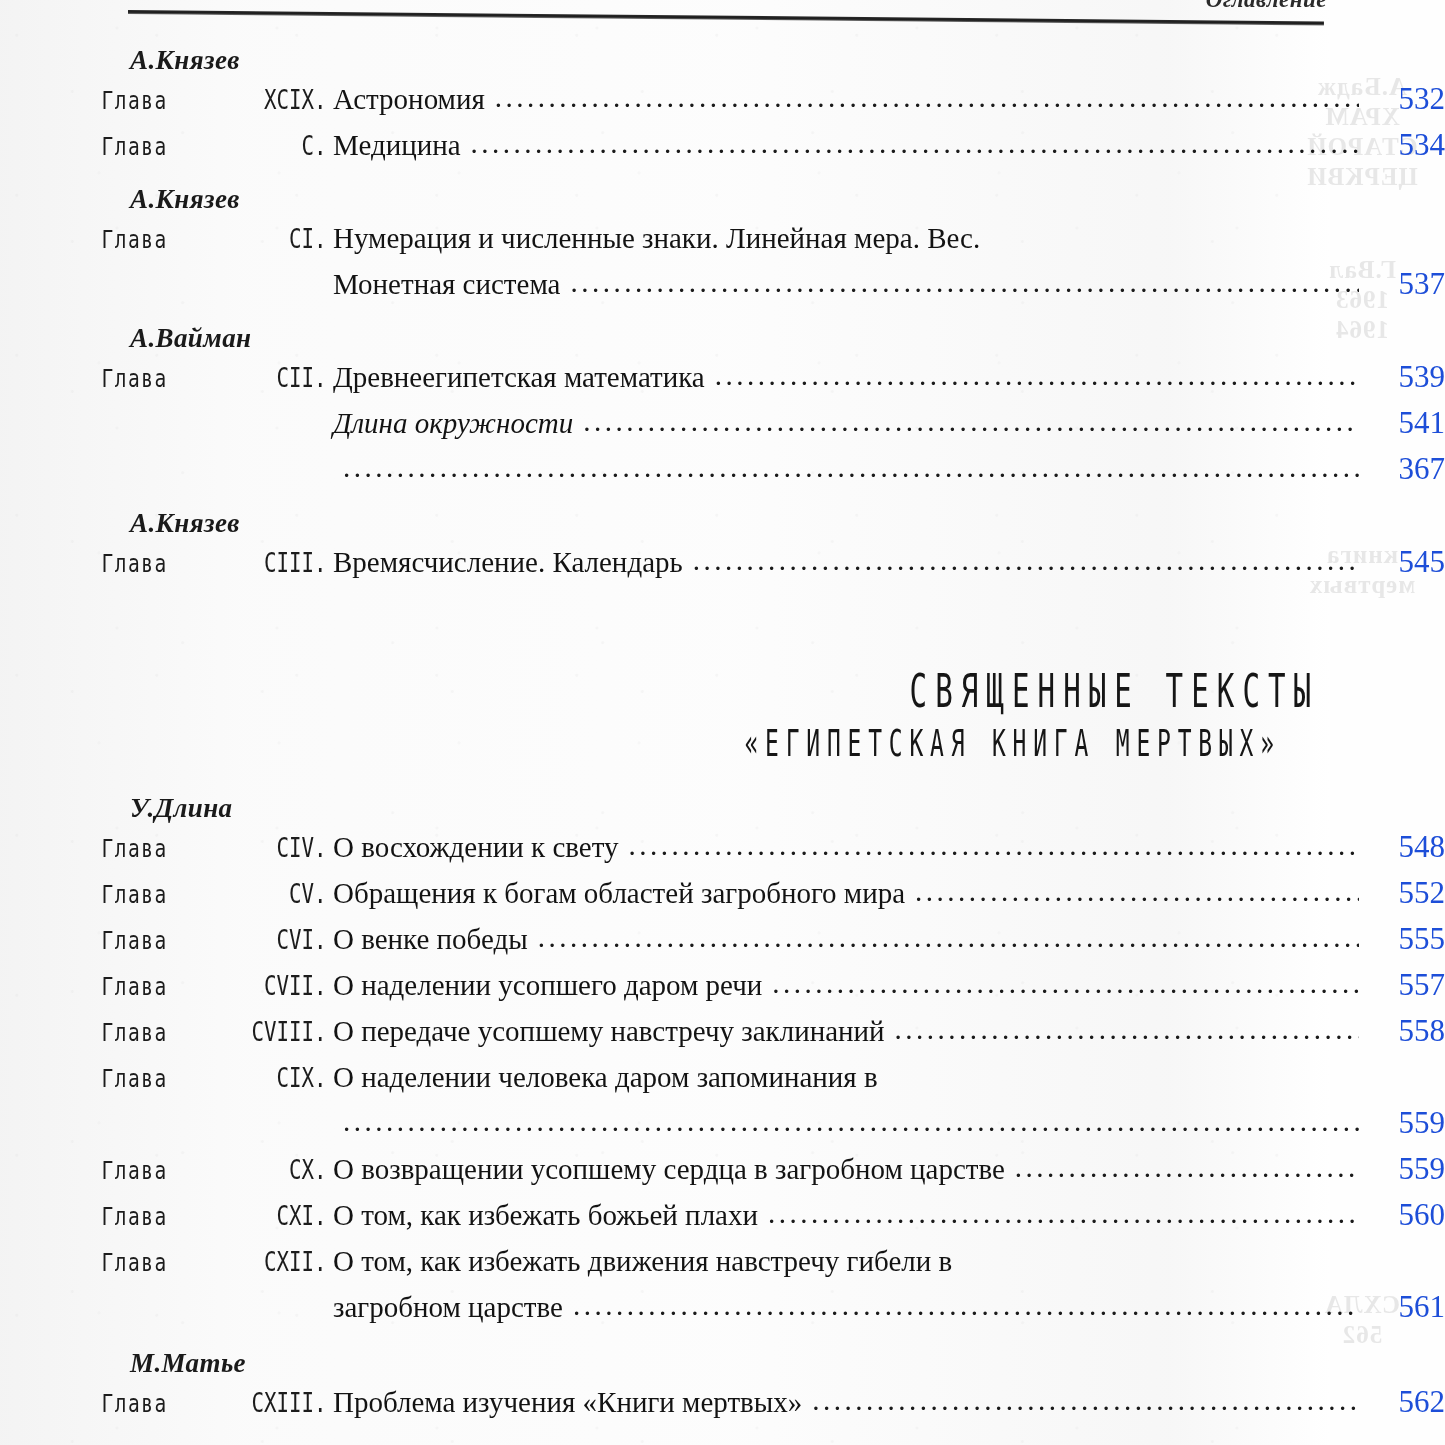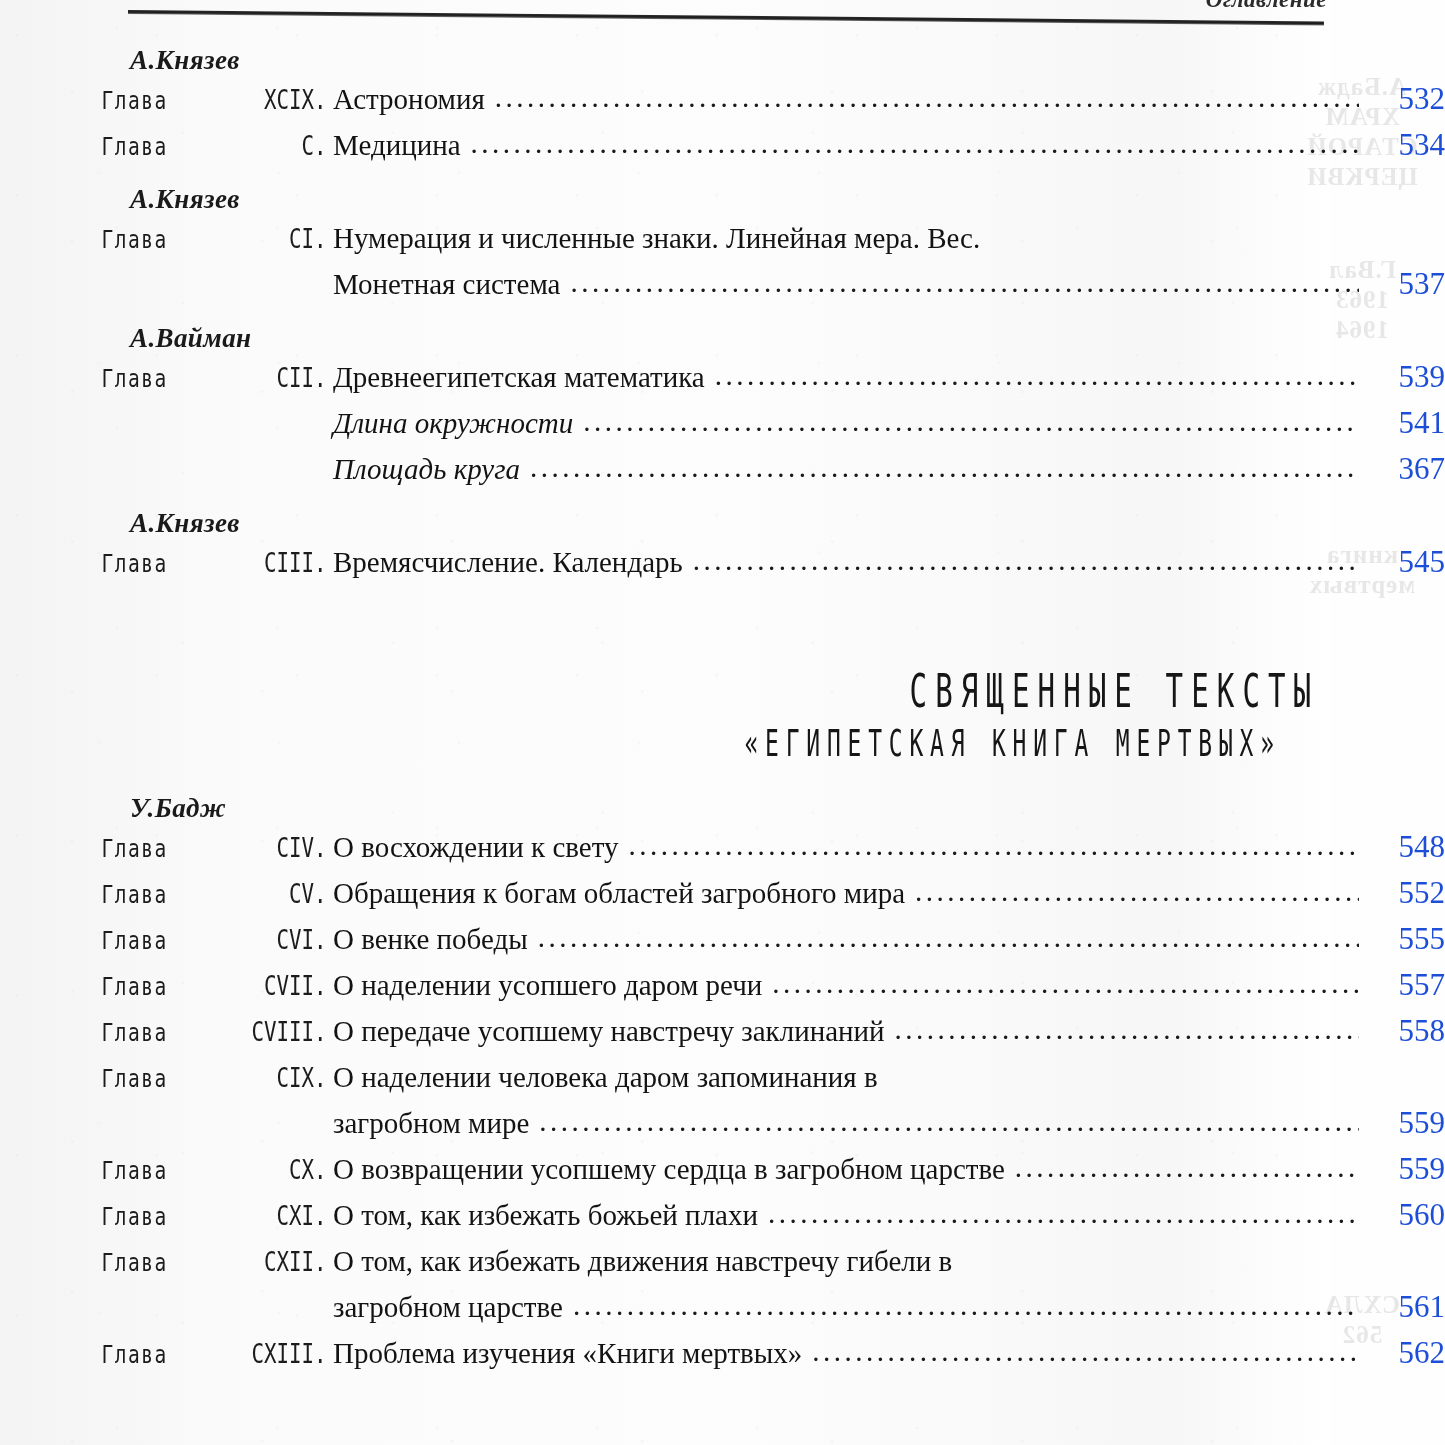--- a/index.html
+++ b/index.html
@@ -279,37 +279,36 @@
         <div class="col-title">
           <span class="ttl ital">Длина окружности</span>
           <span class="leader">................................................................................................................................................................</span>
           <span class="pageno">541</span>
         </div>
       </div>
       <div class="entry cont">
         <div class="col-glava">Глава</div>
         <div class="col-num"></div>
         <div class="col-title">
-          <span class="ttl ital">Площадь круга</span>
           <span class="leader">................................................................................................................................................................</span>
           <span class="pageno">367</span>
         </div>
       </div>
       <div class="author" style="margin-top: 16px;">А.Князев</div>
       <div class="entry">
         <div class="col-glava">Глава</div>
         <div class="col-num">CIII.</div>
         <div class="col-title">
           <span class="ttl">Времясчисление. Календарь</span>
           <span class="leader">................................................................................................................................................................</span>
           <span class="pageno">545</span>
         </div>
       </div>
       <div class="sect-wrap" style="margin-top: 78px;"><div class="sect-main">СВЯЩЕННЫЕ ТЕКСТЫ</div><div class="sect-sub" style="margin-top: 4px;">«ЕГИПЕТСКАЯ КНИГА МЕРТВЫХ»</div></div>
-      <div class="author" style="margin-top: 28px;">У.Бадж</div>
+      <div class="author" style="margin-top: 28px;">У.Длина</div>
       <div class="entry">
         <div class="col-glava">Глава</div>
         <div class="col-num">CIV.</div>
         <div class="col-title">
           <span class="ttl">О восхождении к свету</span>
           <span class="leader">................................................................................................................................................................</span>
           <span class="pageno">548</span>
         </div>
       </div>
       <div class="entry">
@@ -354,21 +353,20 @@
         <div class="col-title">
           <span class="ttl">О наделении человека даром запоминания в</span>
           <span class="leader none">................................................................................................................................................................</span>
           <span class="pageno empty"></span>
         </div>
       </div>
       <div class="entry cont">
         <div class="col-glava">Глава</div>
         <div class="col-num"></div>
         <div class="col-title">
-          <span class="ttl">загробном мире</span>
           <span class="leader">................................................................................................................................................................</span>
           <span class="pageno">559</span>
         </div>
       </div>
       <div class="entry">
         <div class="col-glava">Глава</div>
         <div class="col-num">CX.</div>
         <div class="col-title">
           <span class="ttl">О возвращении усопшему сердца в загробном царстве</span>
           <span class="leader">................................................................................................................................................................</span>
@@ -395,20 +393,21 @@
       </div>
       <div class="entry cont">
         <div class="col-glava">Глава</div>
         <div class="col-num"></div>
         <div class="col-title">
           <span class="ttl">загробном царстве</span>
           <span class="leader">................................................................................................................................................................</span>
           <span class="pageno">561</span>
         </div>
       </div>
+      <div class="author" style="margin-top: 18px;">М.Матье</div>
       <div class="entry">
         <div class="col-glava">Глава</div>
         <div class="col-num">CXIII.</div>
         <div class="col-title">
           <span class="ttl">Проблема изучения «Книги мертвых»</span>
           <span class="leader">................................................................................................................................................................</span>
           <span class="pageno">562</span>
         </div>
       </div>
     </div>

